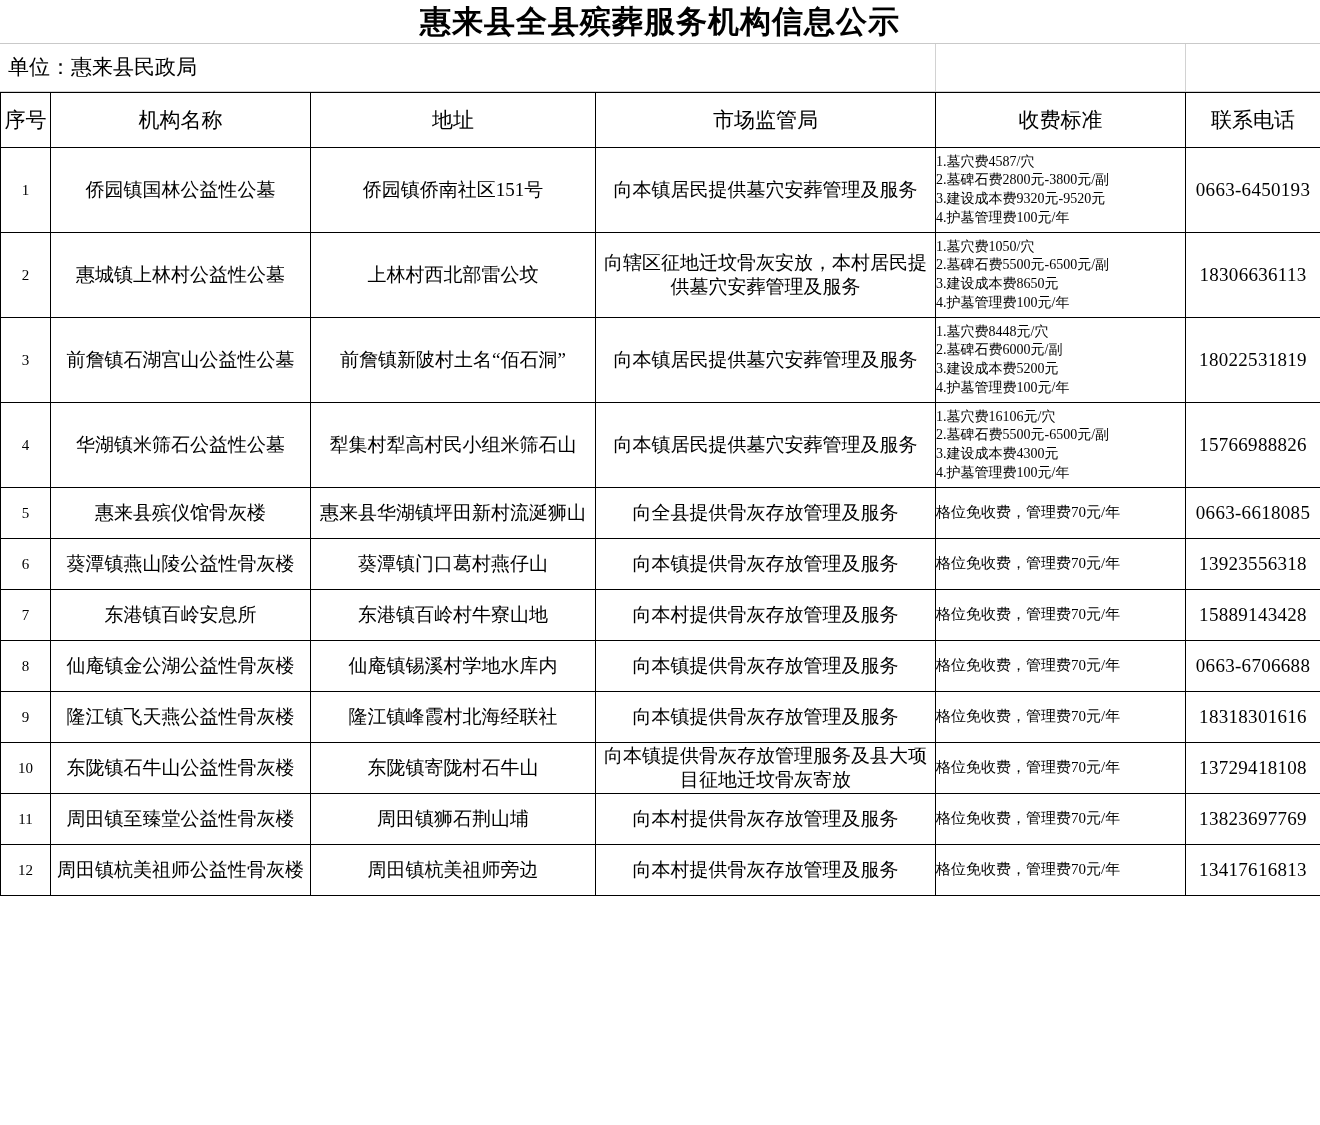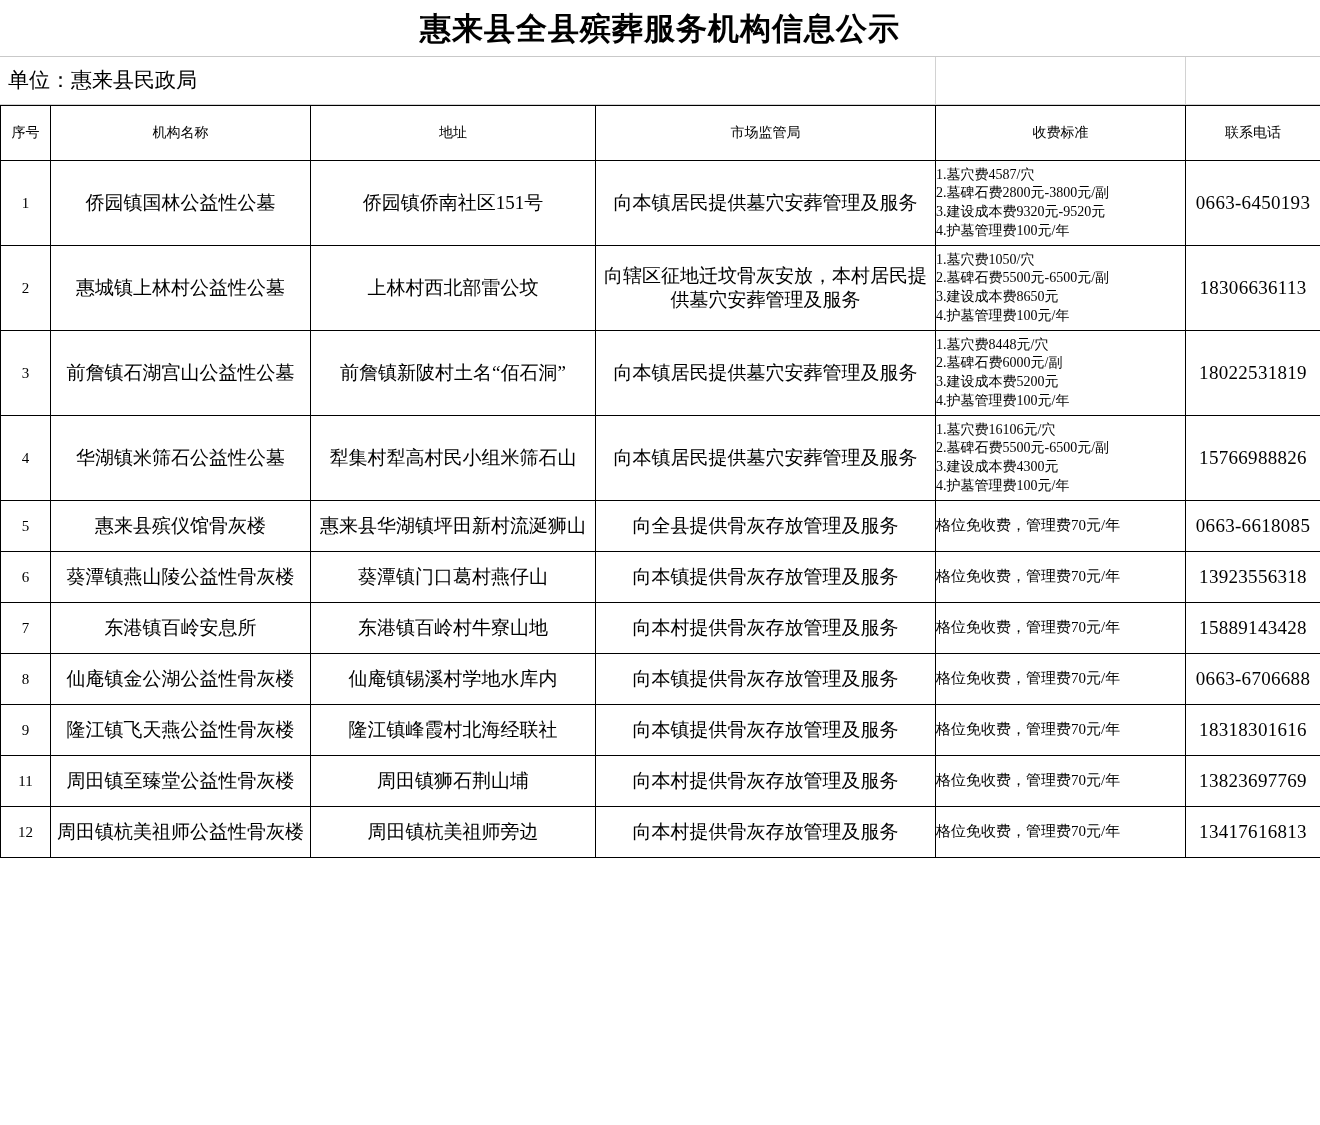--- a/index.html
+++ b/index.html
@@ -16,21 +16,21 @@
   }
   .page {
     width: 1320px;
     height: 1125px;
     position: relative;
     box-sizing: border-box;
   }
 
   
   .title-band {
-    height: 57px;
+    height: 44px;
     border-bottom: 1px solid #c9c9c9;
     display: flex;
     align-items: center;
     justify-content: center;
     box-sizing: border-box;
   }
   .doc-title {
     font-size: 31px;
     font-weight: bold;
     letter-spacing: 1px;
@@ -75,21 +75,21 @@
   }
   .c-no    { width: 50px;  }
   .c-name  { width: 260px; }
   .c-addr  { width: 285px; }
   .c-scope { width: 340px; }
   .c-fee   { width: 250px; }
   .c-tel   { width: 135px; }
 
   thead th {
     height: 55px;
-    font-size: 14px;
+    font-size: 21px;
     font-weight: normal;
     text-align: center;
   }
 
   .r-tall td { height: 85px; }
   .r-short td { height: 51px; }
 
   td.cell-no {
     text-align: center;
     font-size: 15px;
@@ -266,20 +266,30 @@
           <td class="cell-no">9</td>
           <td class="cell-name">隆江镇飞天燕公益性骨灰楼</td>
           <td class="cell-addr">隆江镇峰霞村北海经联社</td>
           <td class="cell-scope">向本镇提供骨灰存放管理及服务</td>
           <td class="cell-fee fee-single">
             <span class="fee-line">格位免收费，管理费70元/年</span>
           </td>
           <td class="cell-tel">18318301616</td>
         </tr>
         <tr class="r-short">
+          <td class="cell-no">10</td>
+          <td class="cell-name">东陇镇石牛山公益性骨灰楼</td>
+          <td class="cell-addr">东陇镇寄陇村石牛山</td>
+          <td class="cell-scope">向本镇提供骨灰存放管理服务及县大项目征地迁坟骨灰寄放</td>
+          <td class="cell-fee fee-single">
+            <span class="fee-line">格位免收费，管理费70元/年</span>
+          </td>
+          <td class="cell-tel">13729418108</td>
+        </tr>
+        <tr class="r-short">
           <td class="cell-no">11</td>
           <td class="cell-name">周田镇至臻堂公益性骨灰楼</td>
           <td class="cell-addr">周田镇狮石荆山埔</td>
           <td class="cell-scope">向本村提供骨灰存放管理及服务</td>
           <td class="cell-fee fee-single">
             <span class="fee-line">格位免收费，管理费70元/年</span>
           </td>
           <td class="cell-tel">13823697769</td>
         </tr>
         <tr class="r-short">

